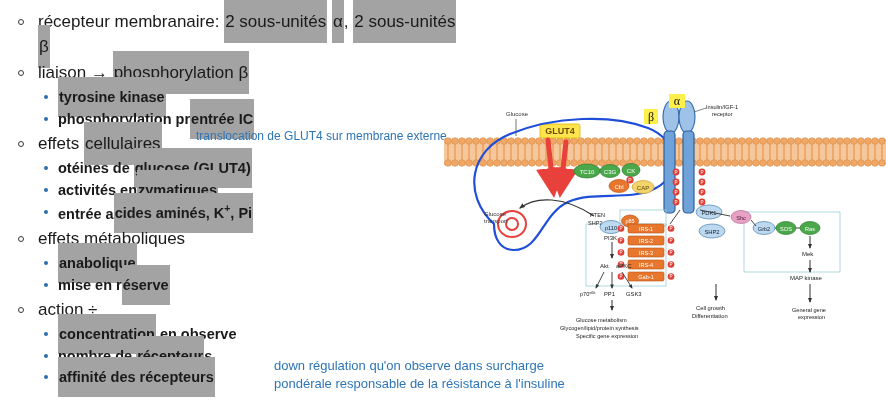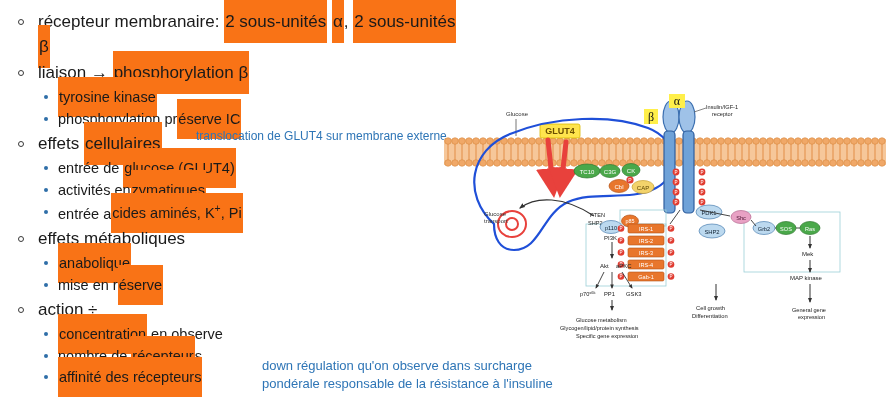--- a/index.html
+++ b/index.html
@@ -55,62 +55,63 @@
     height: 6px;
     border: 1.3px solid #3a3a3a;
     border-radius: 50%;
     box-sizing: border-box;
   }
 
   ul.lvl2 {
     list-style: none;
     margin: 1px 0 2px 0;
     padding: 0;
+    font-weight: bold;
   }
   ul.lvl2 > li.l2 {
     position: relative;
     padding-left: 20px;
     font-size: 14.5px;
     line-height: 1.5;
     color: #1a1a1a;
   }
   ul.lvl2 > li.l2::before {
     content: "";
     position: absolute;
     left: 6px;
     top: 8px;
     width: 4px;
     height: 4px;
     background: #2f6ea8;
     border-radius: 50%;
   }
 
   .hl {
-    background: #f97316;
+    background: #a3a3a3;
     padding: 12px 1px;
   }
   .sup {
     font-size: 0.72em;
     vertical-align: super;
   }
 
   
   .annot {
     position: absolute;
     color: #2e75b6;
     font-size: 13px;
     line-height: 1.35;
   }
   #annot-glut4 {
     left: 196px;
     top: 128px;
     font-size: 12px;
   }
   #annot-down {
-    left: 262px;
+    left: 274px;
     top: 357px;
   }
 
   
   .figure {
     position: absolute;
     left: 444px;
     top: 84px;
     width: 442px;
     height: 270px;
@@ -128,28 +129,28 @@
     <ul class="lvl1">
 
       <li class="l1">
         <span>récepteur membranaire: </span><span class="hl">2 sous-unités</span><span> </span><span class="hl">α</span><span>, </span><span class="hl">2 sous-unités</span><span> </span><span class="hl">β</span>
       </li>
 
       <li class="l1">
         <span>liaison → </span><span class="hl">phosphorylation β</span>
         <ul class="lvl2">
           <li class="l2"><span class="hl">tyrosine kinase</span></li>
-          <li class="l2"><span>phosphorylation pr</span><span class="hl">éserve IC</span></li>
+          <li class="l2"><span>phosphorylation pr</span><span class="hl">entrée IC</span></li>
         </ul>
       </li>
 
       <li class="l1">
         <span>effets </span><span class="hl">cellulaires</span>
         <ul class="lvl2">
-          <li class="l2"><span>entrée de </span><span class="hl">glucose (GLUT4)</span></li>
+          <li class="l2"><span>otéines de </span><span class="hl">glucose (GLUT4)</span></li>
           <li class="l2"><span>activités en</span><span class="hl">zymatiques</span></li>
           <li class="l2"><span>entrée a</span><span class="hl">cides aminés, K<span class="sup">+</span>, Pi</span></li>
         </ul>
       </li>
 
       <li class="l1">
         <span>effets métaboliques</span>
         <ul class="lvl2">
           <li class="l2"><span class="hl">anabolique</span></li>
           <li class="l2"><span>mise en r</span><span class="hl">éserve</span></li>

